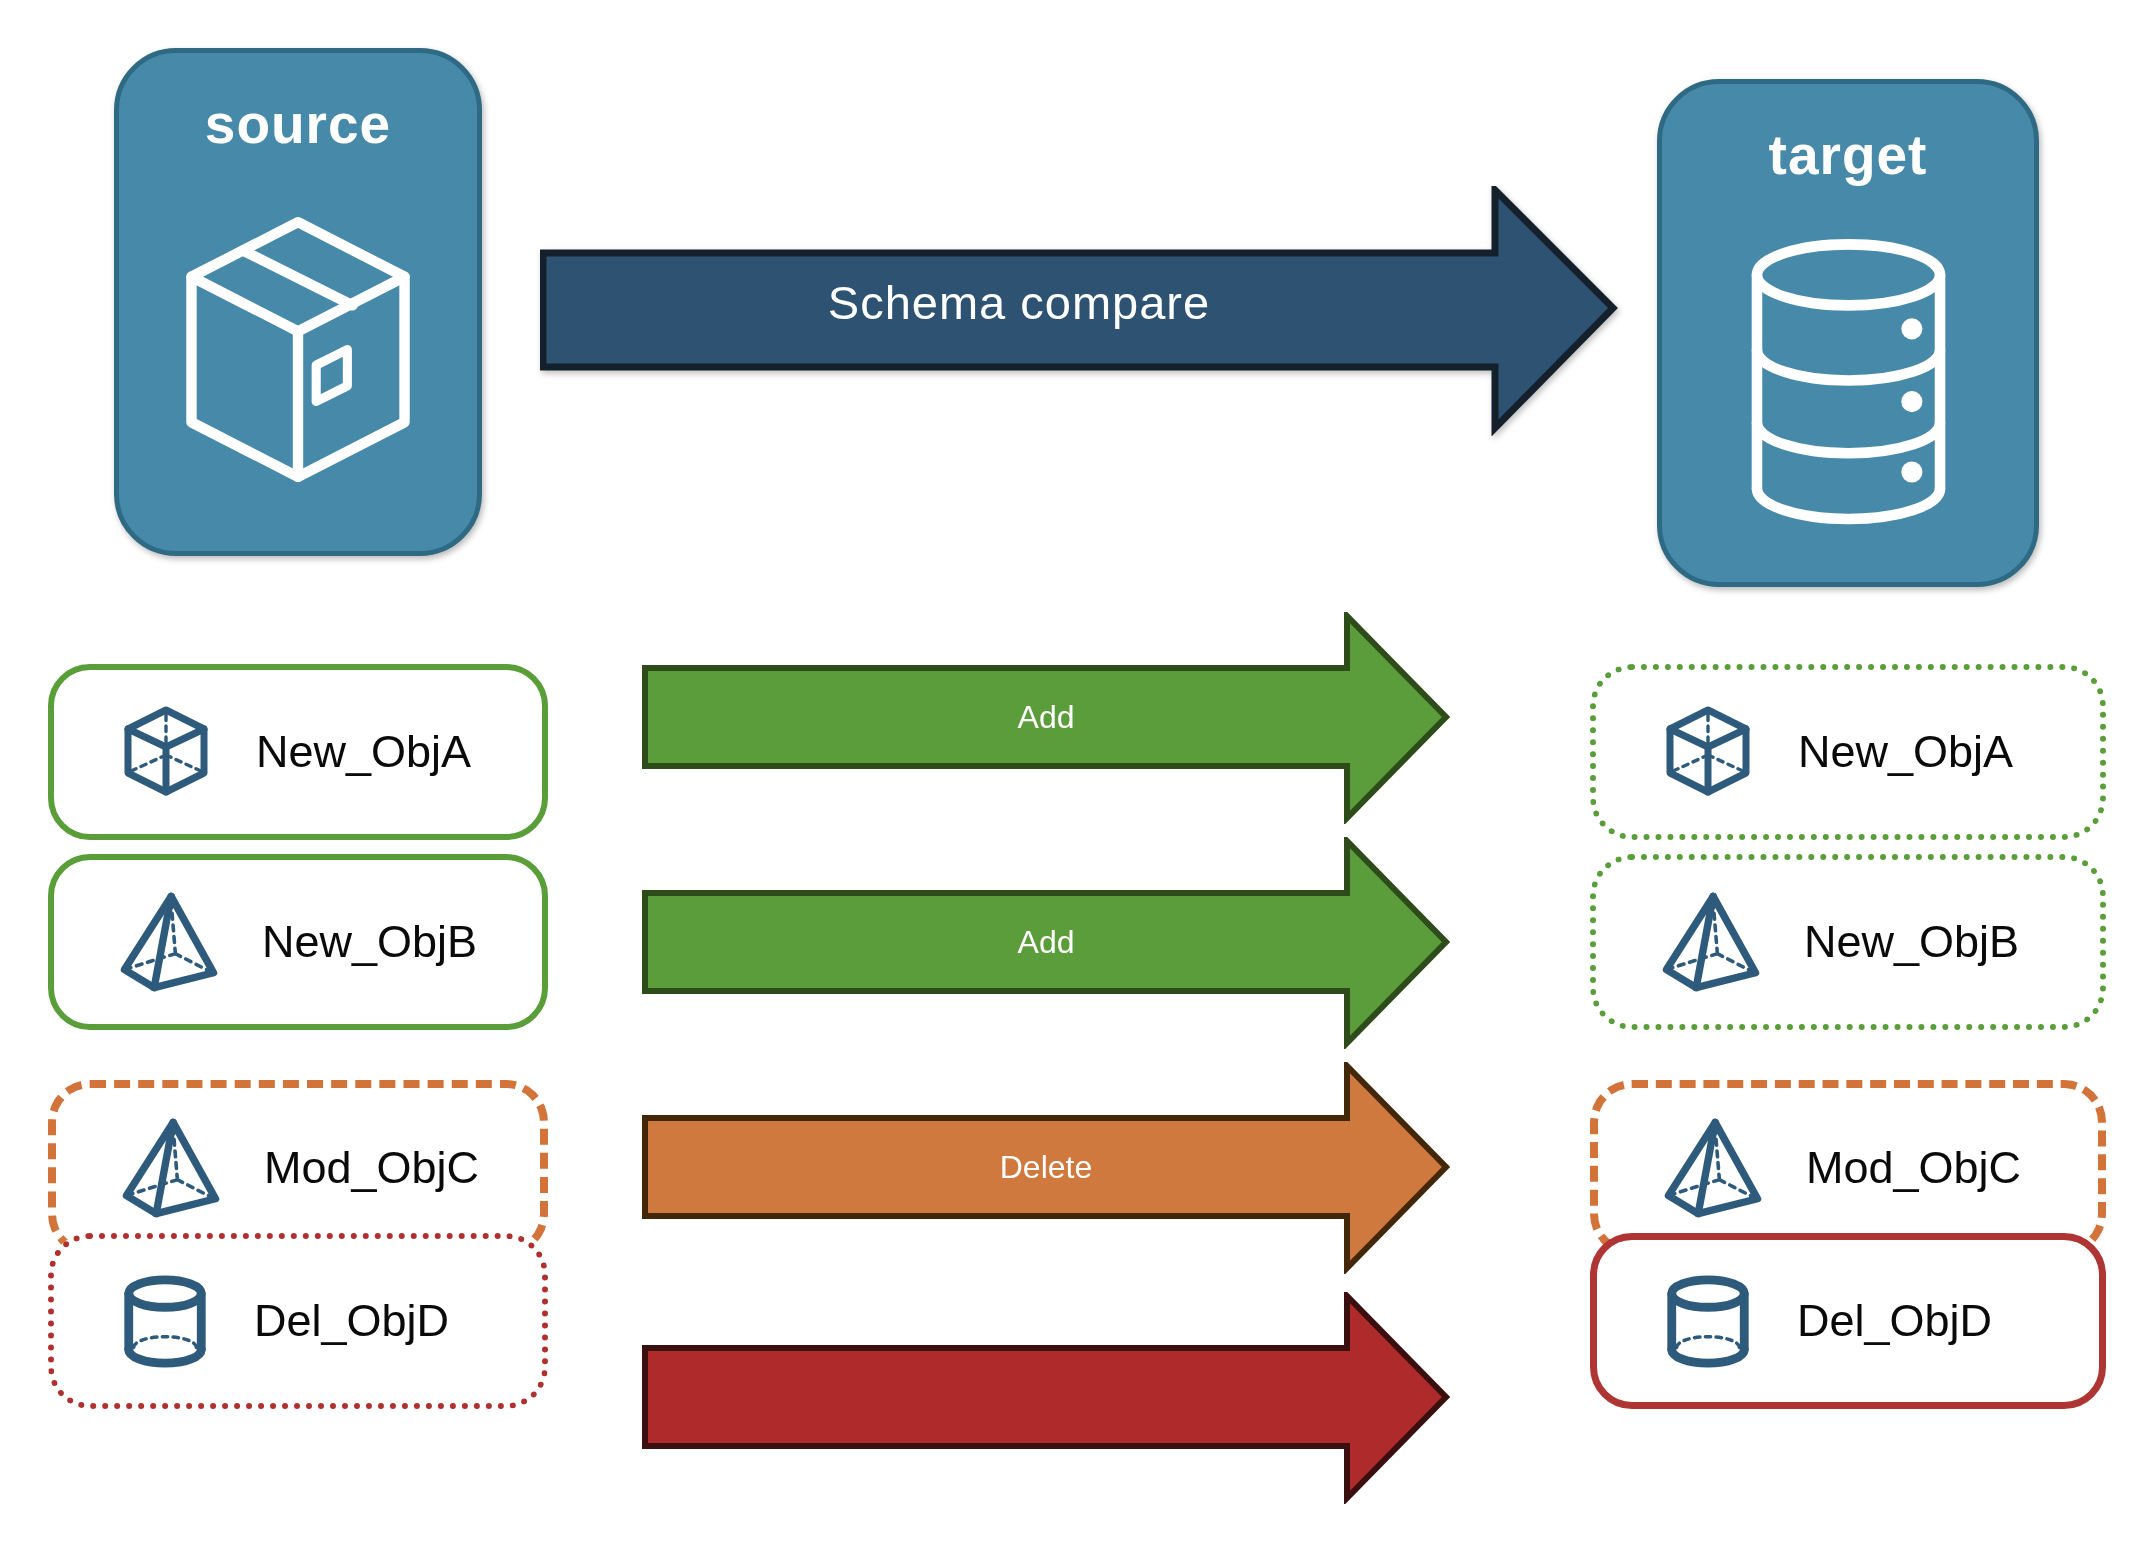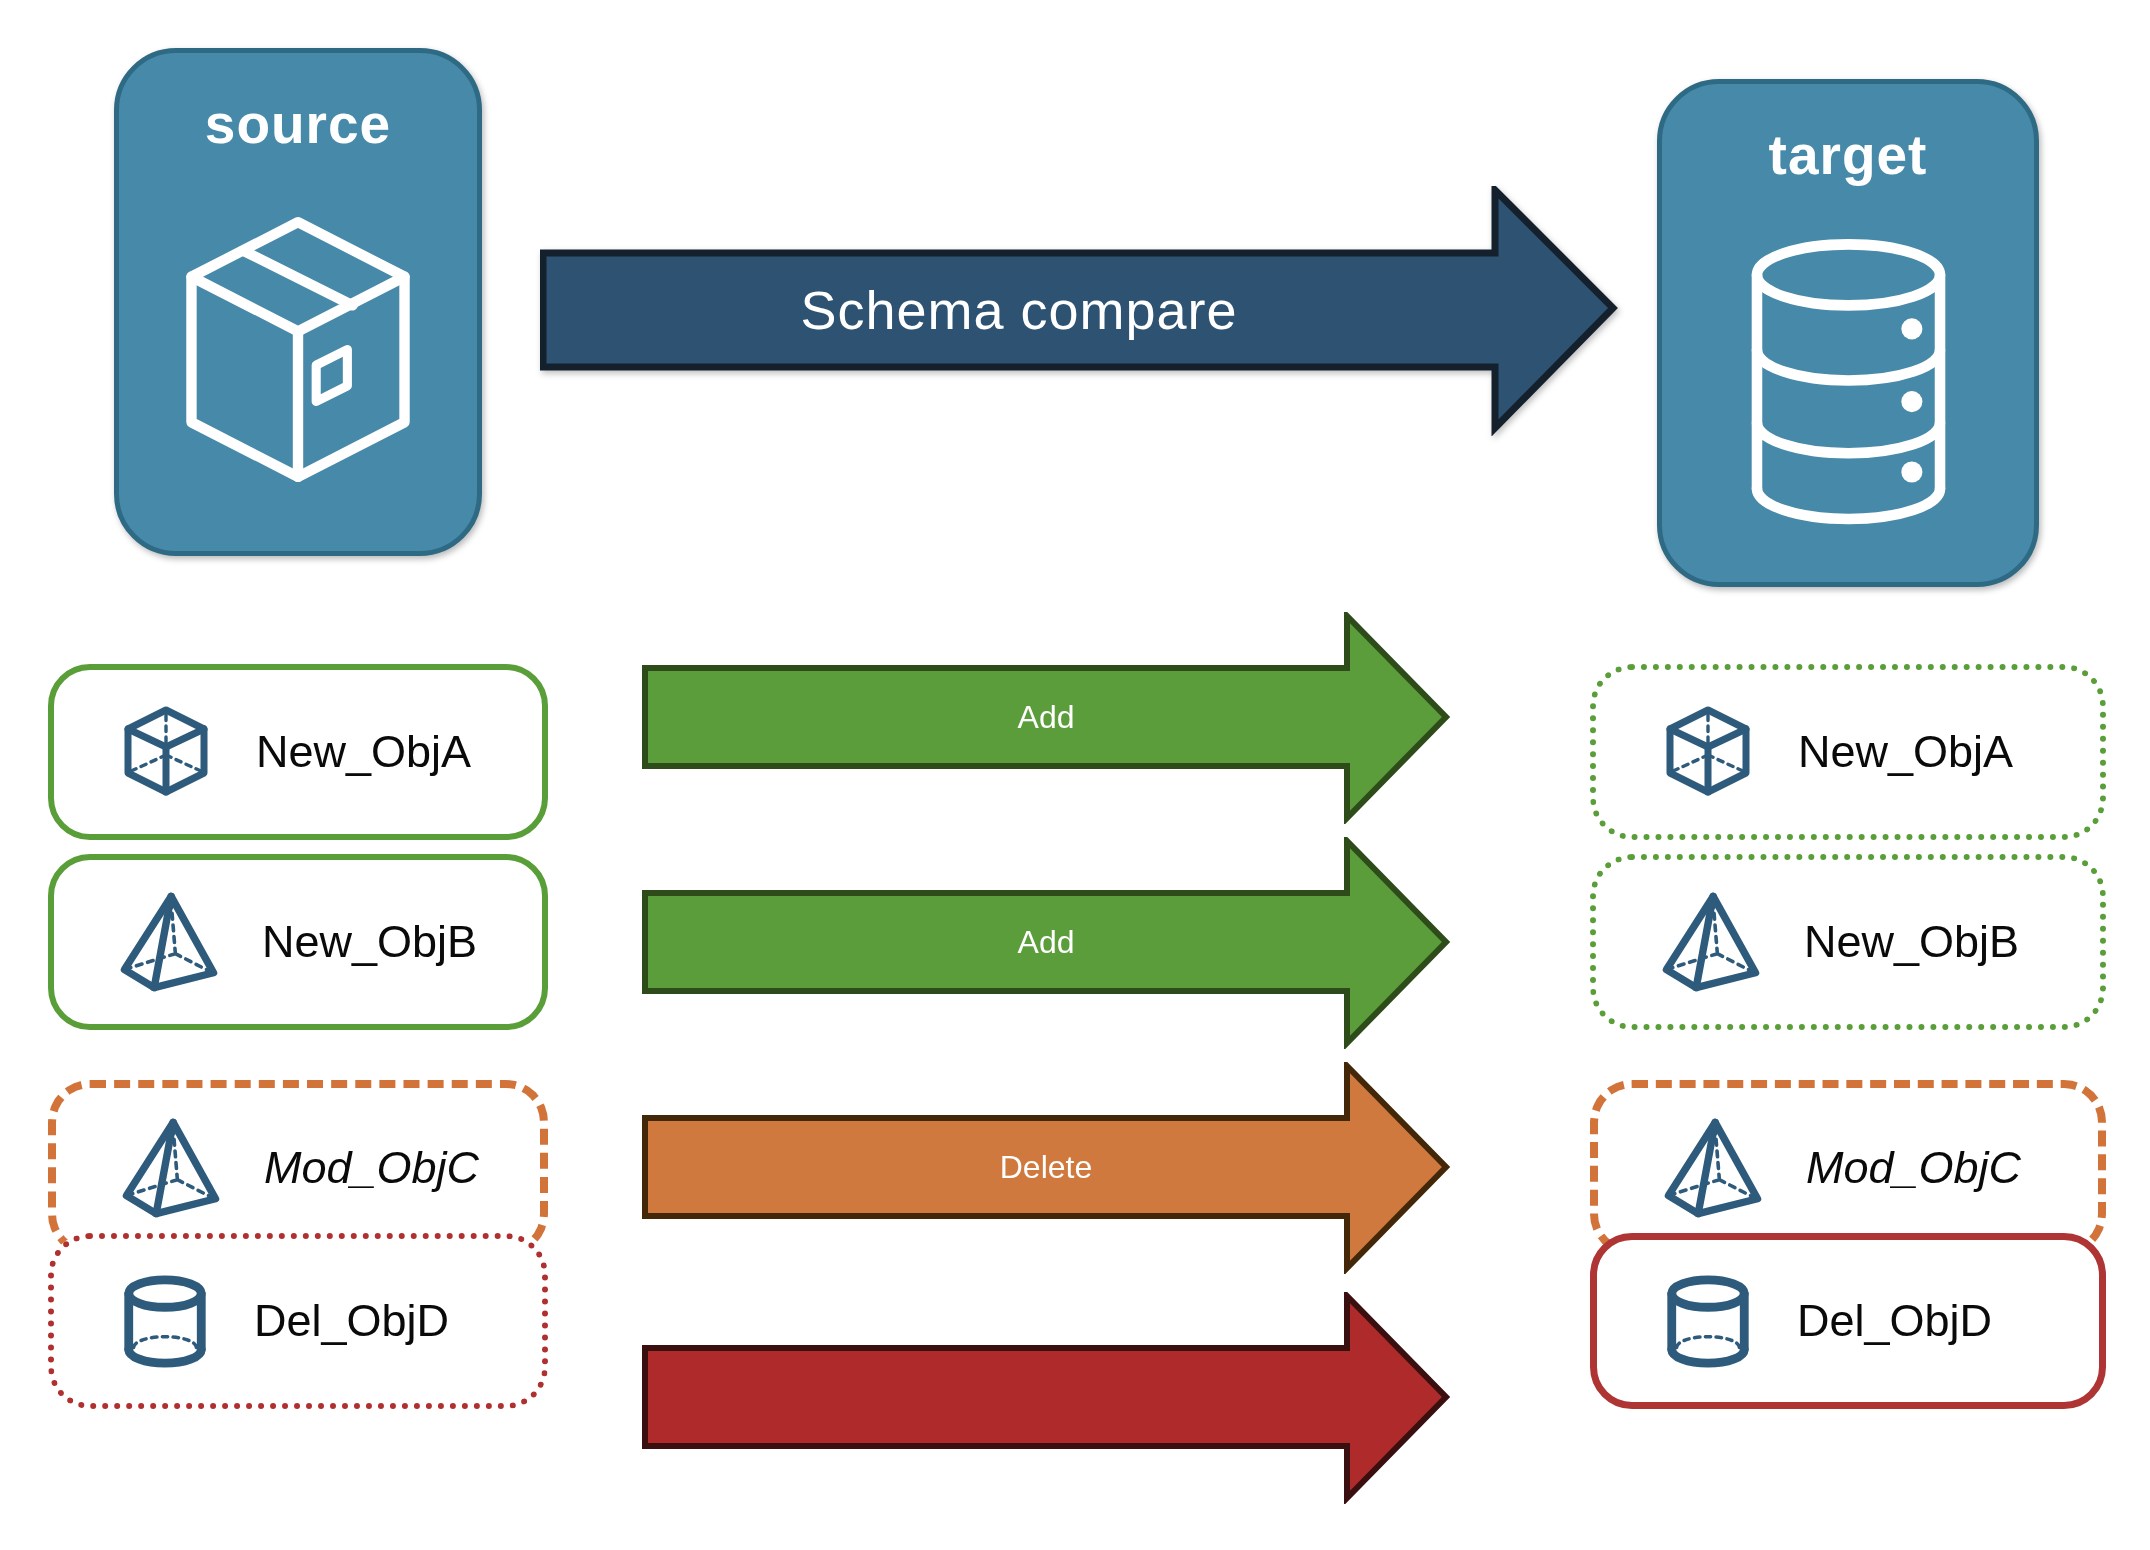--- a/index.html
+++ b/index.html
@@ -16,33 +16,33 @@
   .node-src{left:114px;top:48px;width:368px;height:508px;}
   .node-tgt{left:1657px;top:48px;width:382px;height:508px;margin-top:31px;}
   .node-title{color:#ffffff;font-weight:bold;font-size:55px;line-height:1;margin-top:44px;letter-spacing:1px;}
   .node-icon{margin-top:52px;}
   
   .arrow-svg{position:absolute;}
   .arrow-label{
     position:absolute;display:flex;align-items:center;justify-content:center;
     color:#ffffff;pointer-events:none;
   }
-  .compare-label{left:543px;top:253px;width:952px;height:114px;font-size:54px;letter-spacing:1px;}
+  .compare-label{left:543px;top:245px;width:952px;height:114px;font-size:47px;letter-spacing:1px;}
   .row-label{width:802px;height:98px;font-size:32px;left:645px;}
   
   .row-box{
     position:absolute;height:176px;background:#ffffff;border-radius:42px;box-sizing:border-box;
     display:flex;align-items:center;padding-left:62px;gap:40px;
   }
   .left-col{left:48px;width:500px;}
   .right-col{left:1590px;width:516px;}
   .r1{top:664px}.r2{top:854px}.r3{top:1080px}.r4{top:1233px}
   .b-green-solid {border:6px solid #5A9E3A;}
   .b-green-dotted{border:6px dotted #5A9E3A;}
-  .b-orange-dashed{border:8px dashed #D2733A;font-style:italic;}
+  .b-orange-dashed{border:8px dashed #D2733A;}
   .b-red-dotted {border:6px dotted #B03030;}
   .b-red-solid  {border:7px solid #AF3434;}
   .obj-label{font-size:45px;color:#0a0a0a;white-space:nowrap;}
   .obj-icon{flex:0 0 auto;}
   
   .objstroke{stroke:#2E5B7C;fill:none;stroke-linejoin:round;stroke-linecap:round;}
   .whitestroke{stroke:#ffffff;fill:none;stroke-linejoin:round;stroke-linecap:round;}
 </style>
 </head>
 <body>

